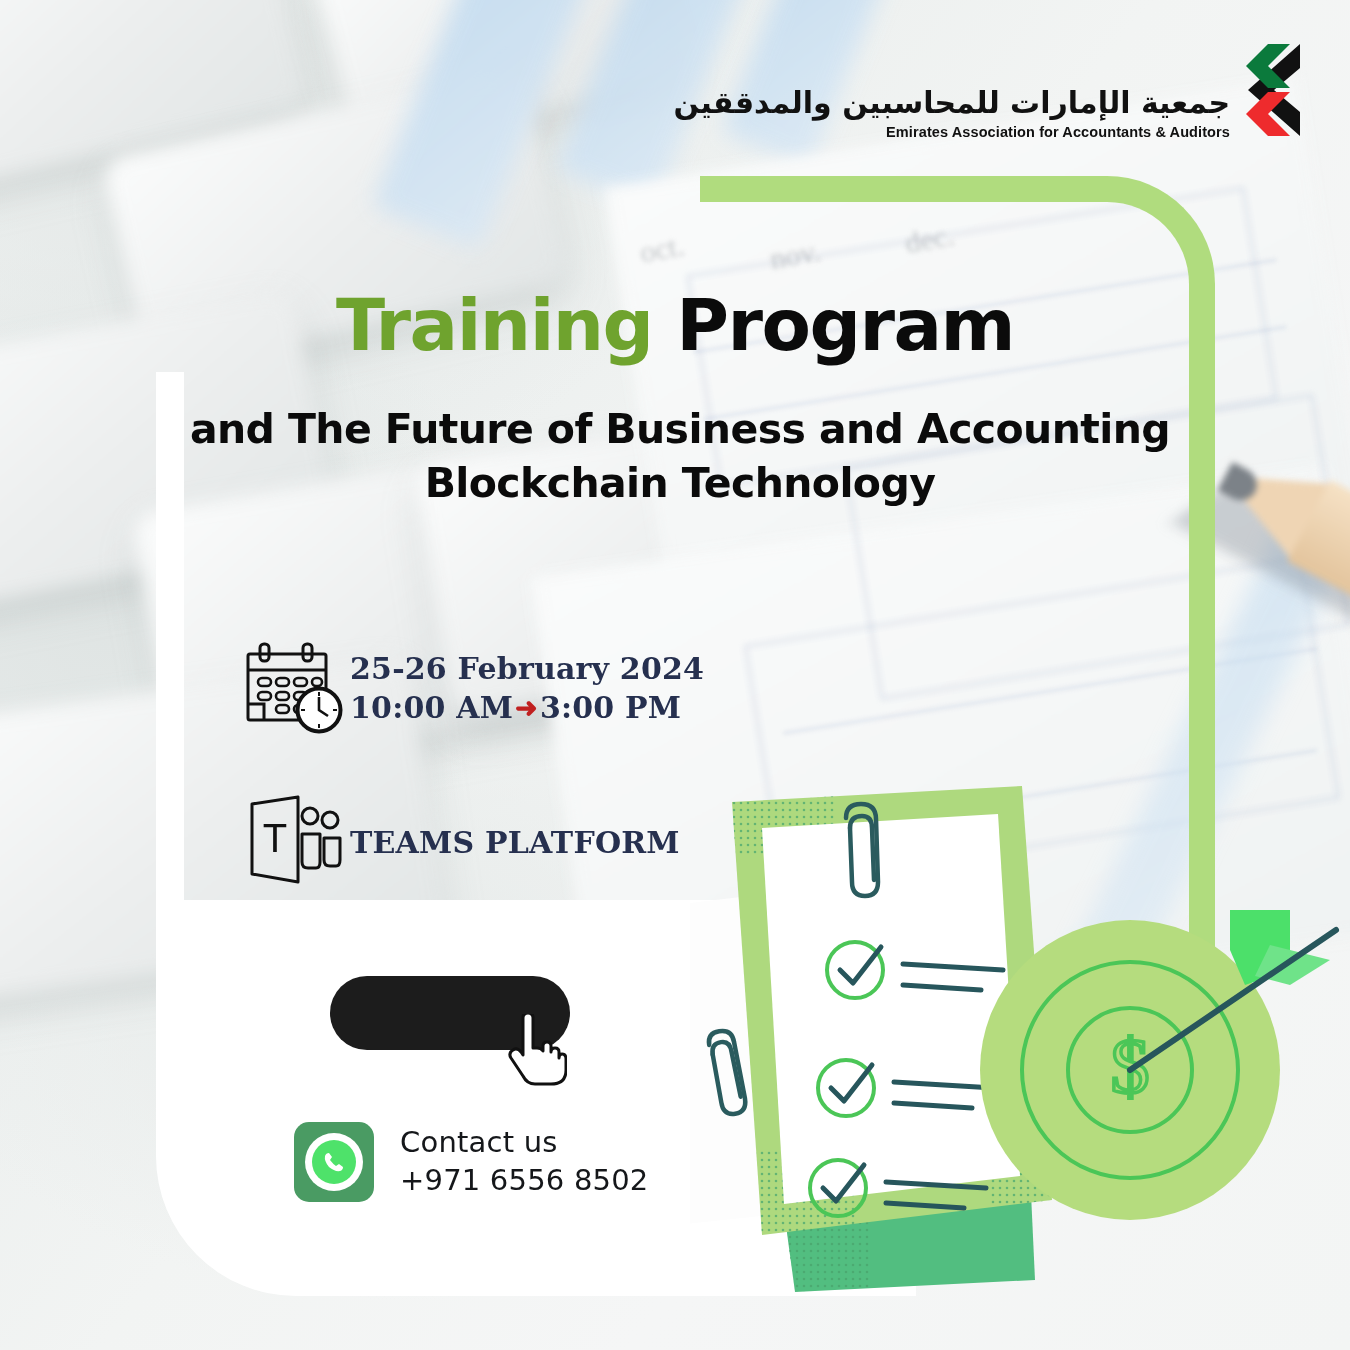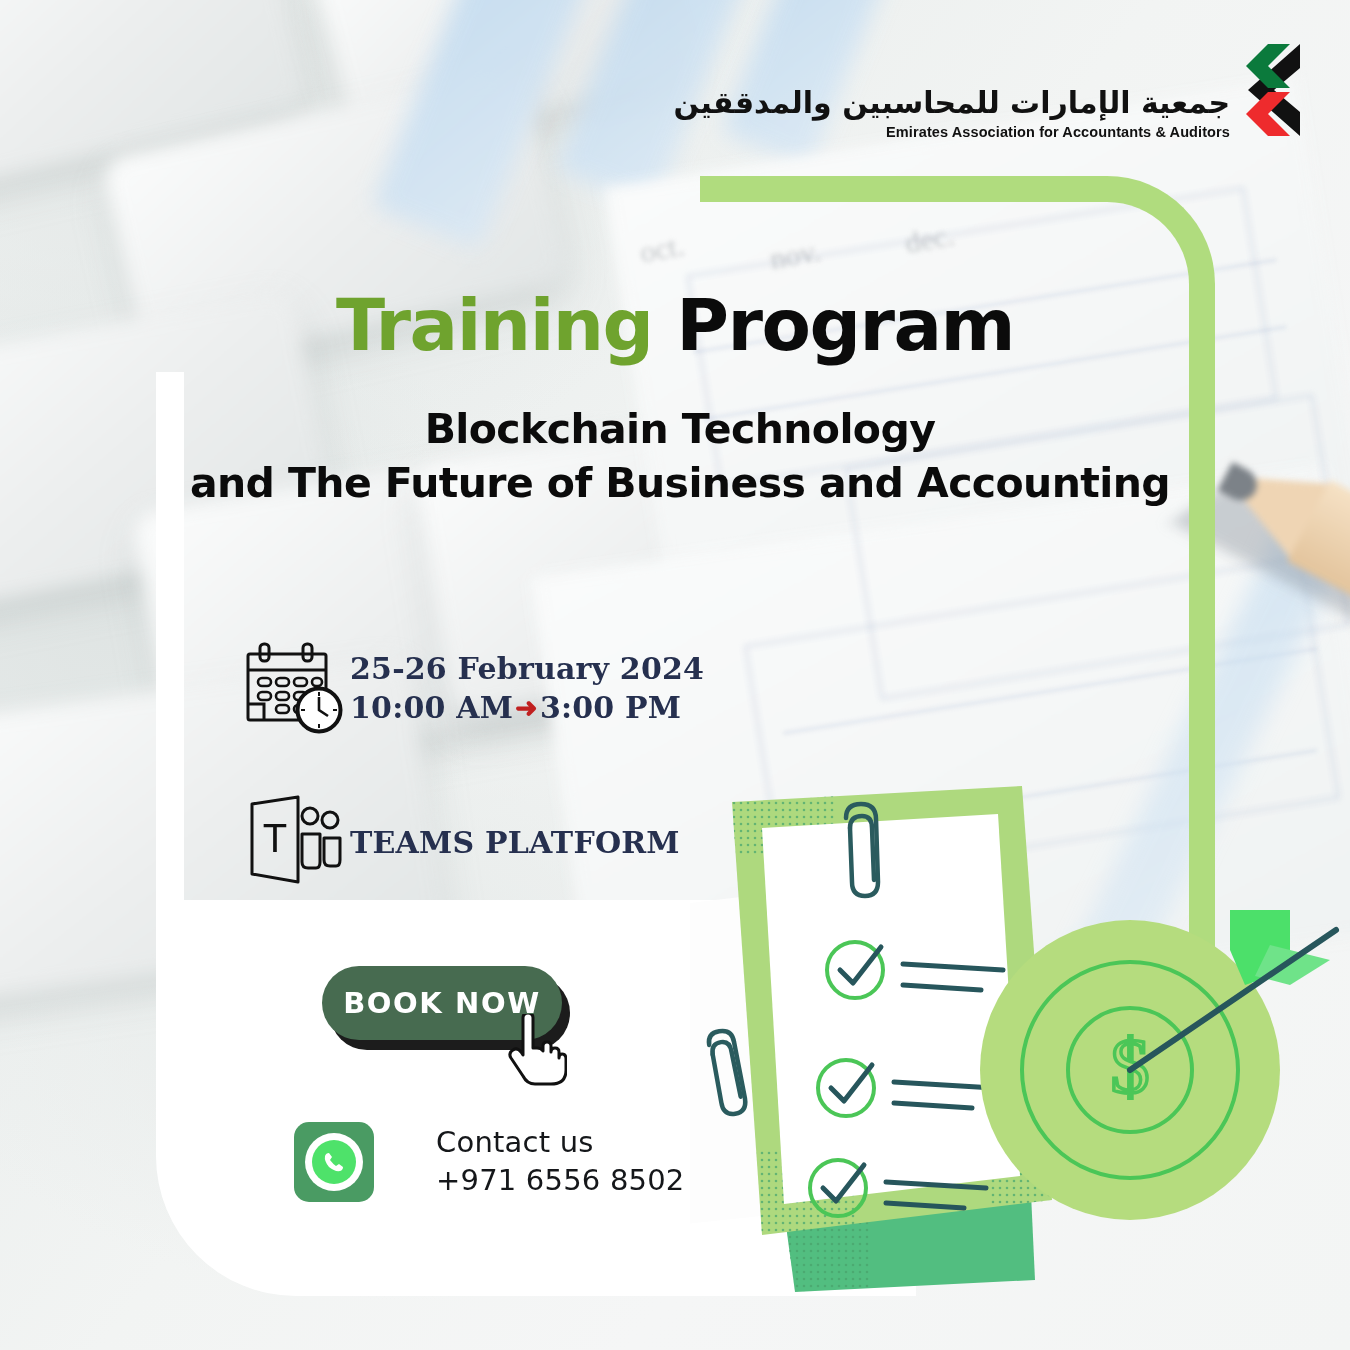--- a/index.html
+++ b/index.html
@@ -110,21 +110,21 @@
 
   
   .contact{position:absolute;left:294px;top:1122px;display:flex;gap:26px;align-items:flex-start;}
   .wa-badge{flex:none;width:80px;height:80px;border-radius:15px;background:#4a9b63;
     display:flex;align-items:center;justify-content:center;}
   .wa-inner{width:58px;height:58px;border-radius:50%;background:#fff;
     display:flex;align-items:center;justify-content:center;}
   .wa-core{width:44px;height:44px;border-radius:50%;background:#4ee26a;
     display:flex;align-items:center;justify-content:center;}
   .contact-lines{font-family:"DejaVu Sans",sans-serif;font-size:29px;color:#15171a;
-    line-height:1.31;letter-spacing:.2px;padding-top:2px;margin-left:36px;}
+    line-height:1.31;letter-spacing:.2px;padding-top:2px;}
 
   
   .illus{position:absolute;left:690px;top:780px;width:660px;height:540px;}
   .illus svg{display:block;}
 </style>
 </head>
 <body>
 
 <div class="poster">
 
@@ -183,22 +183,22 @@
       </svg>
     </div>
   </div>
 
   <div class="headline">
     <span class="hl-green">Training</span>
     <span class="hl-dark">Program</span>
   </div>
 
   <div class="subhead">
+    <div>and The Future of Business and Accounting</div>
     <div>Blockchain Technology</div>
-    <div>and The Future of Business and Accounting</div>
   </div>
 
   <div class="info">
 
     <div class="info-row">
       <div class="info-ico">
         <svg width="110" height="96" viewBox="0 0 110 96">
           <g fill="none" stroke="#111" stroke-width="3">
             <rect x="8" y="14" width="78" height="66" rx="2"></rect>
             <line x1="8" y1="30" x2="86" y2="30"></line>
@@ -251,21 +251,20 @@
           </g>
         </svg>
       </div>
       <div class="info-text">TEAMS PLATFORM</div>
     </div>
 
   </div>
 
   <div class="book-wrap">
     <div class="book-shadow"></div>
-    <button class="book-btn">BOOK NOW</button>
     <div class="cursor-hand">
       <svg width="62" height="72" viewBox="0 0 62 72">
         <path d="M18 4 Q18 -1 23 -1 Q28 -1 28 4 L28 34 L32 34 Q36 34 38 37 L38 32
                  Q38 28 42 28 Q46 28 46 32 L46 38 Q46 34 50 34 Q54 34 54 38 L54 44
                  Q54 40 57 40 Q61 40 61 45 L61 56 Q61 70 46 70 L30 70
                  Q22 70 18 62 L6 44 Q3 39 8 36 Q12 33 16 38 L18 41 Z" fill="#ffffff" stroke="#111" stroke-width="3" stroke-linejoin="round"></path>
       </svg>
     </div>
   </div>
 

